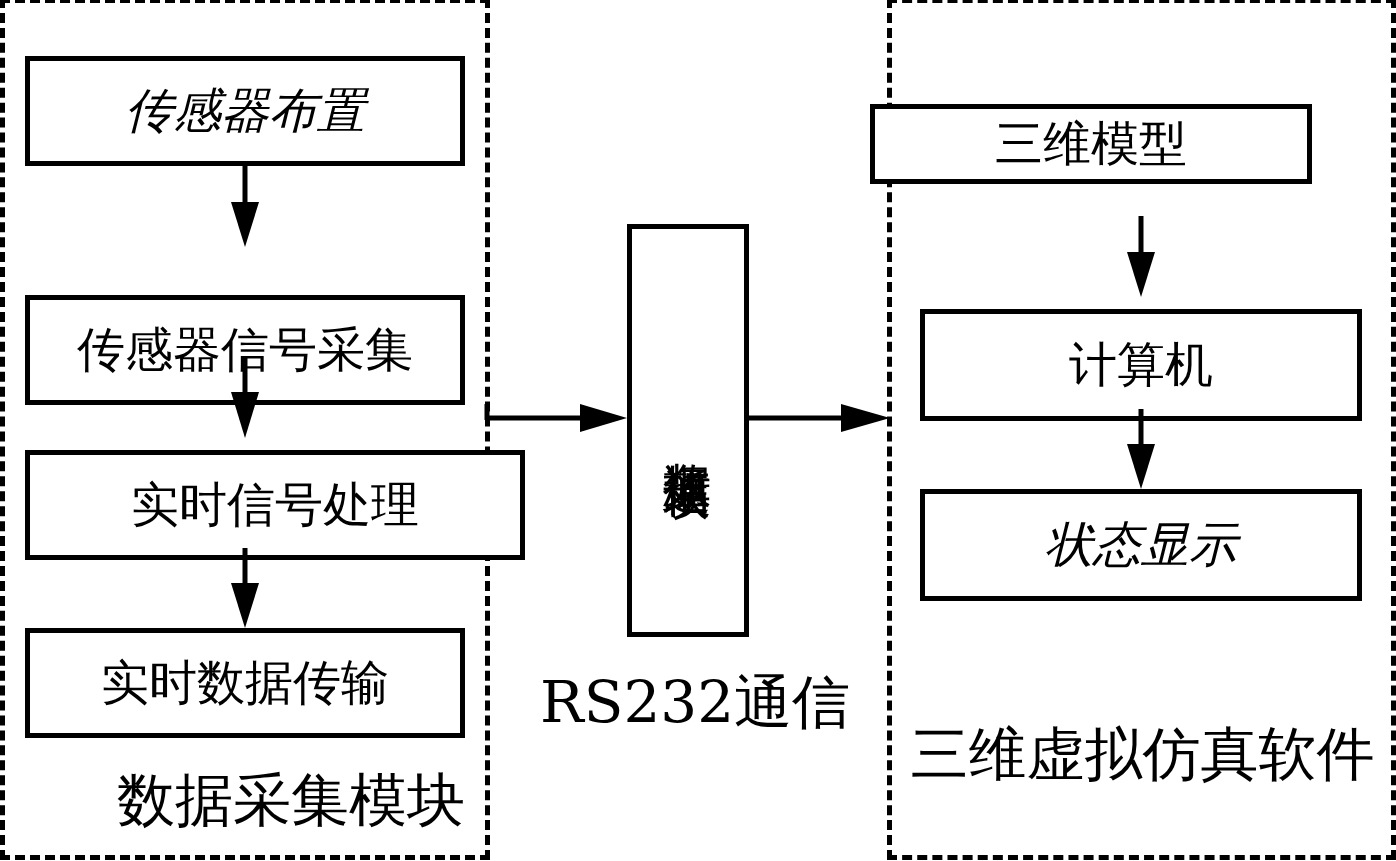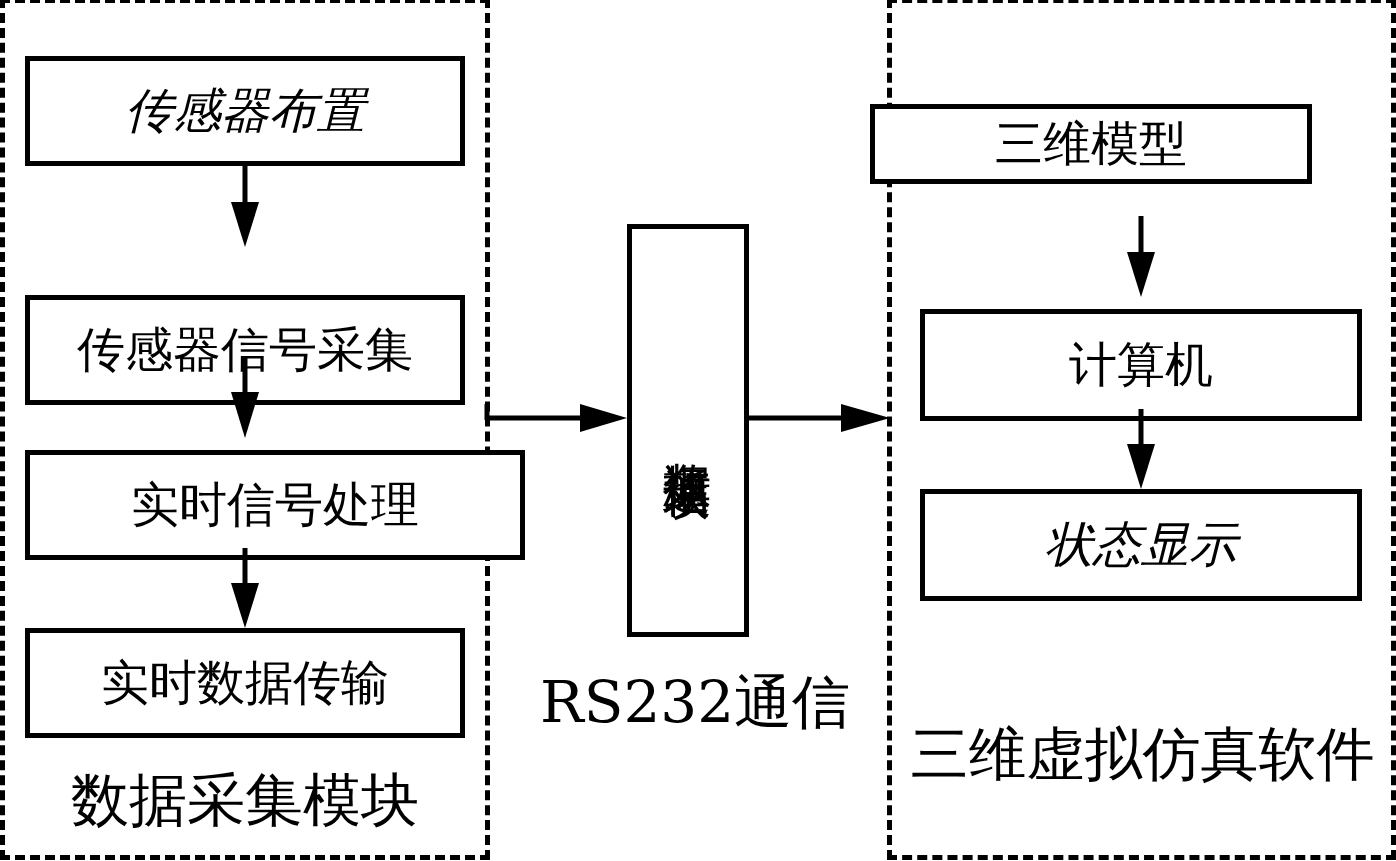--- a/index.html
+++ b/index.html
@@ -23,21 +23,21 @@
   </div>
 <div class="box" style="left:25px; top:247px; width:440px; height:110px;margin-top:48px;">
     <span>传感器信号采集</span>
   </div>
 <div class="box" style="left:25px; top:450px; width:500px; height:110px;">
     <span>实时信号处理</span>
   </div>
 <div class="box" style="left:25px; top:628px; width:440px; height:110px;text-align:right;">
     <span>实时数据传输</span>
   </div>
-<div class="label" style="left:25px; top:762px; width:440px;">数据采集模块</div>
+<div class="label" style="left:25px; top:762px; width:440px;text-align:right;">数据采集模块</div>
 
 <div class="vbox" style="left:627px; top:224px; width:122px; height:413px;">
     <span>数据通信模块</span>
   </div>
 <div class="label" style="left:540px; top:664px; width:290px;">RS232通信</div>
 
 <div class="group" style="left:887px; top:-2px; width:509px; height:862px;"></div>
 <div class="box" style="left:870px; top:104px; width:442px; height:80px;">
     <span>三维模型</span>
   </div>

